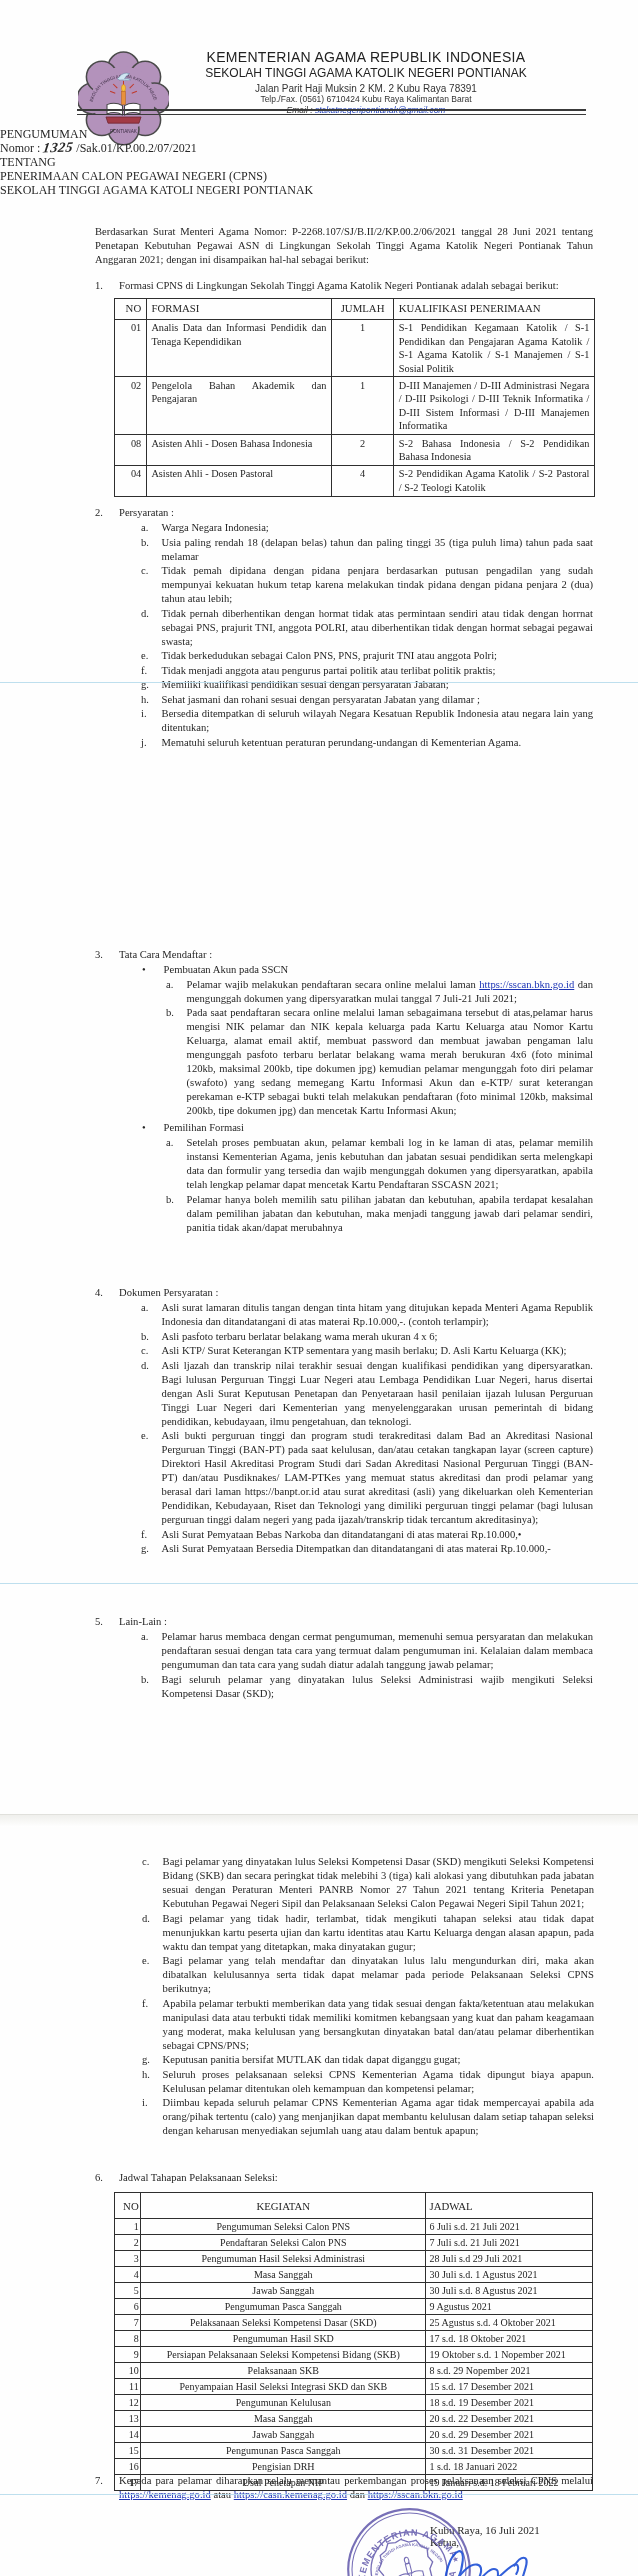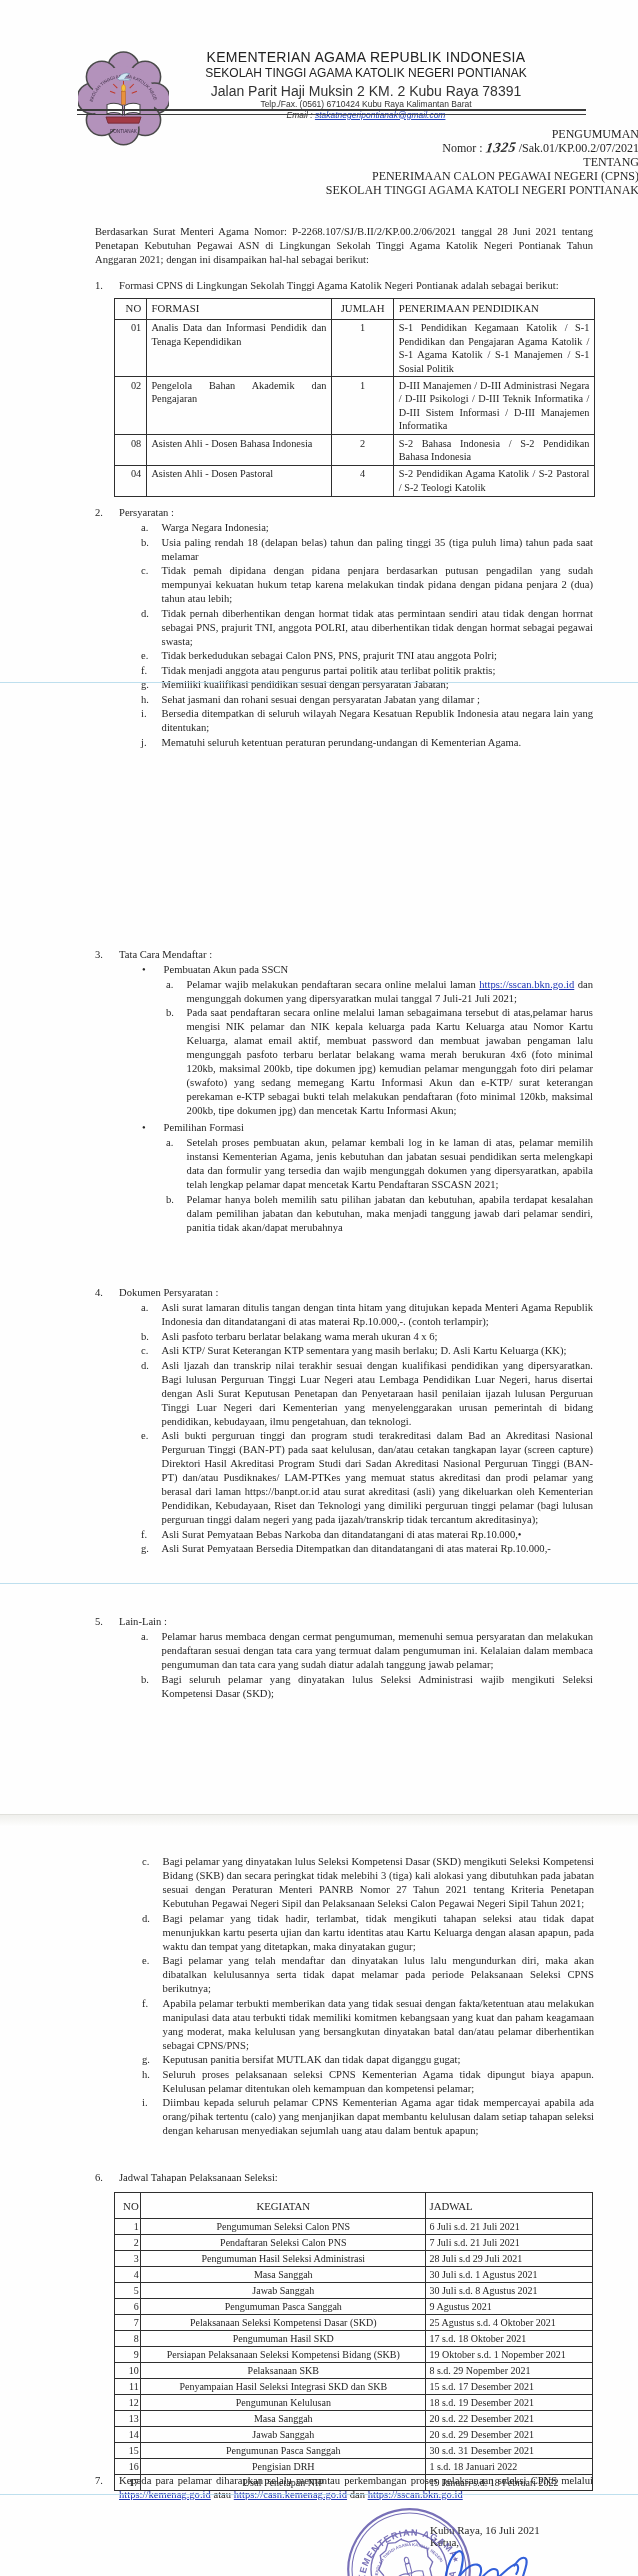--- a/index.html
+++ b/index.html
@@ -4,28 +4,28 @@
 <style>
   html,body{margin:0;padding:0;background:#e8e8e8;}
   .page{position:relative;width:639px;height:2711px;background:#fefefe;margin:0 auto;
         font-family:"Liberation Serif",serif;color:#2b2b2b;overflow:hidden;}
   .abs{position:absolute;}
 
   
   .lh-text{top:49px;left:165px;width:402px;text-align:center;font-family:"Liberation Sans",sans-serif;}
   .lh-l1{font-size:14px;letter-spacing:0.3px;color:#222;}
   .lh-l2{font-size:12px;margin-top:1px;color:#222;}
-  .lh-l3{font-size:14px;margin-top:2.6px;color:#333;}
+  .lh-l3{font-size:10px;margin-top:2.6px;color:#333;}
   .lh-l4{font-size:8.5px;margin-top:0.5px;color:#333;}
   .lh-l5{font-size:8.5px;margin-top:0.5px;font-style:italic;color:#333;}
   .lh-l5 a{color:#2141bd;}
   .rule{top:109px;left:77px;width:509px;height:3.1px;border-top:2.1px solid #3a3a3a;border-bottom:0.5px solid #3a3a3a;}
 
   
-  .titleblock{top:127px;left:0;width:639px;text-align:right;font-size:12px;line-height:14px;color:#262626;}
+  .titleblock{top:127px;left:0;width:639px;text-align:left;font-size:12px;line-height:14px;color:#262626;}
   .handwrit{display:inline-block;font-style:italic;font-weight:bold;font-size:14px;transform:skewX(-10deg) rotate(-2deg);letter-spacing:0.5px;}
 
   
   .body-txt{font-size:10.6px;line-height:14px;color:#262626;}
   .just{text-align:justify;}
   .sec{display:flex;}
   .sec .num{width:24px;flex:none;}
   .sec .sectxt{flex:1;}
   .doc-list{margin-top:1px;}
   .li{display:flex;margin-top:0.5px;}
@@ -127,21 +127,21 @@
     <div class="sec">
       <span class="num">1.</span>
       <span class="sectxt just">Formasi CPNS di Lingkungan Sekolah Tinggi Agama Katolik Negeri Pontianak adalah sebagai berikut:</span>
     </div>
     <table class="t1">
       <tbody>
           <tr>
         <th class="cno">NO</th>
         <th class="cfor" style="text-align:left;">FORMASI</th>
         <th class="cjum" style="text-align:center;">JUMLAH</th>
-        <th class="ckua" style="text-align:left;">PENERIMAAN PENDIDIKAN</th>
+        <th class="ckua" style="text-align:left;">KUALIFIKASI PENERIMAAN</th>
       </tr>
       <tr>
         <td class="cno">01</td>
         <td class="cfor">Analis Data dan Informasi Pendidik dan Tenaga Kependidikan</td>
         <td class="cjum">1</td>
         <td class="ckua">S-1 Pendidikan Kegamaan Katolik / S-1 Pendidikan dan Pengajaran Agama Katolik / S-1 Agama Katolik / S-1 Manajemen / S-1 Sosial Politik</td>
       </tr>
       <tr>
         <td class="cno">02</td>
         <td class="cfor">Pengelola Bahan Akademik dan Pengajaran</td>

